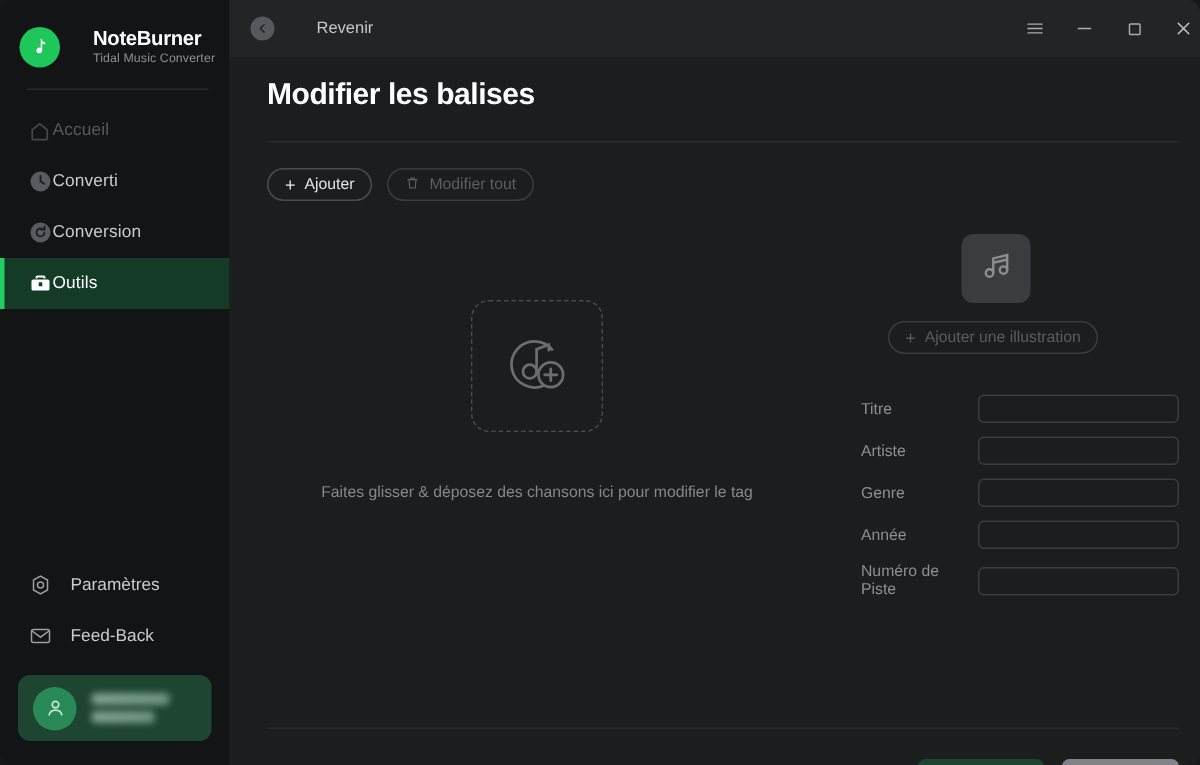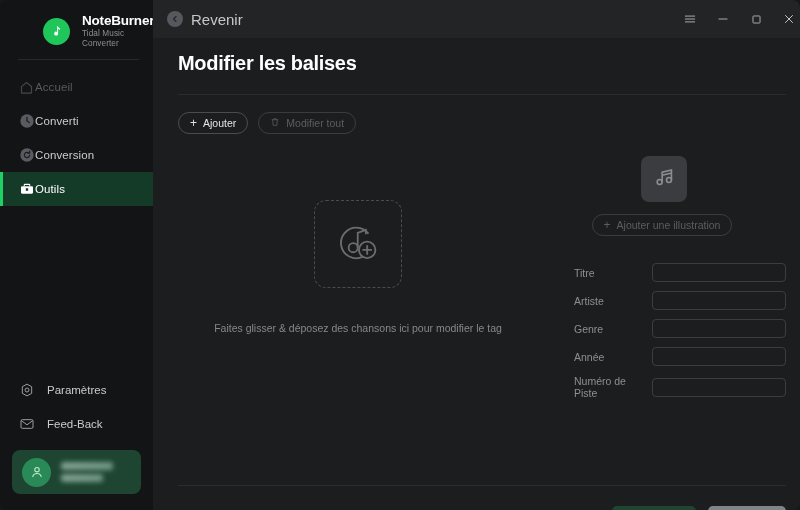--- a/index.html
+++ b/index.html
@@ -23,24 +23,23 @@
     width: 153px;
     height: 510px;
     background: #131416;
     display: flex;
     flex-direction: column;
     flex: 0 0 153px;
     position: relative;
   }
   .brand {
     display: flex; align-items: center;
-    gap: 12px;
+    gap: 22px;
     padding: 14px 0 0 13px;
     height: 48px;
-    margin-left: 30px;
   }
   .brand-logo {
     width: 27px; height: 27px; border-radius: 50%;
     background: #1fc75a;
     display: flex; align-items: center; justify-content: center;
     flex: 0 0 27px;
   }
   .brand-text { display: flex; flex-direction: column; gap: 1px; }
   .brand-name {
     font-size: 13.5px; font-weight: bold; color: #ffffff;
@@ -127,21 +126,21 @@
   }
   .back-btn {
     display: flex; align-items: center; gap: 8px; cursor: pointer;
   }
   .back-circle {
     width: 16px; height: 16px; border-radius: 50%;
     background: #55585c;
     display: flex; align-items: center; justify-content: center;
     flex: 0 0 16px;
   }
-  .back-label { font-size: 15px; color: #c5c8cb; }
+  .back-label { font-size: 11px; color: #c5c8cb; margin-left: 20px; }
   .win-ctrls { margin-left: auto; display: flex; align-items: center; gap: 17px; }
   .win-btn {
     width: 16px; height: 16px; cursor: pointer;
     display: flex; align-items: center; justify-content: center;
     color: #a9adb1;
   }
 
   .content {
     flex: 1; position: relative;
     padding: 0 25px;

